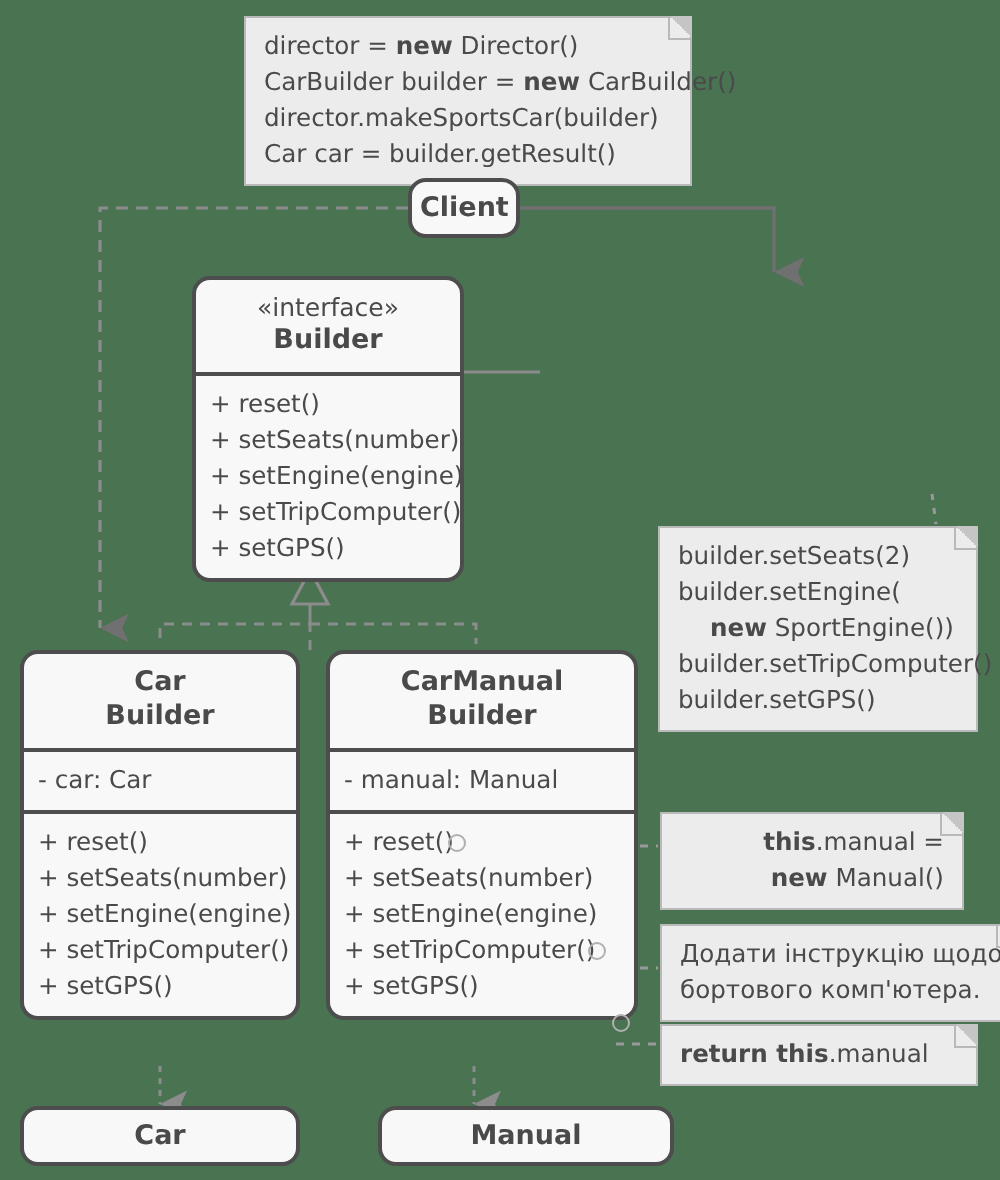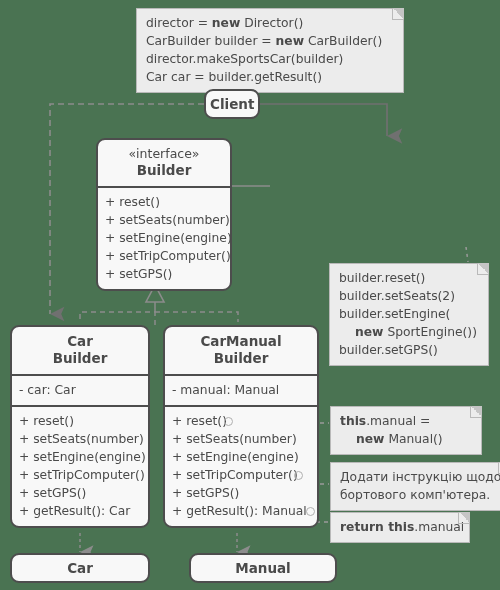--- a/index.html
+++ b/index.html
@@ -129,21 +129,21 @@
 
     <line x1="237" y1="533" x2="237" y2="552" stroke="#8c8c8c" stroke-width="1.5" stroke-dasharray="3,3" marker-end="url(#dashArrowDown)"></line>
 
     <path d="M466,247 L468,262" fill="none" stroke="#9a9a9a" stroke-width="1.5" stroke-dasharray="3,4"></path>
 
     <line x1="208" y1="423" x2="329" y2="423" stroke="#9a9a9a" stroke-width="1.5" stroke-dasharray="4,4"></line>
     <line x1="296" y1="484" x2="329" y2="484" stroke="#9a9a9a" stroke-width="1.5" stroke-dasharray="4,4"></line>
     <line x1="308" y1="522" x2="329" y2="522" stroke="#9a9a9a" stroke-width="1.5" stroke-dasharray="4,4"></line>
   </svg>
 
-  <div class="note" style="left:136px; top:8px; width:268px;">
+  <div class="note" style="left:122px; top:8px; width:224px;">
     <span class="fold"></span>
     <div class="ln">
       <span>director = </span><b>new</b><span> Director()</span>
     </div>
     <div class="ln">
       <span>CarBuilder builder = </span><b>new</b><span> CarBuilder()</span>
     </div>
     <div class="ln">
       <span>director.makeSportsCar(builder)</span><b></b><span></span>
     </div>
@@ -167,51 +167,50 @@
       <div class="row">+ setEngine(engine)</div>
       <div class="row">+ setTripComputer()</div>
       <div class="row">+ setGPS()</div>
     </div>
   </div>
 
 
   <div class="note" style="left:329px; top:263px; width:160px;">
     <span class="fold"></span>
     <div class="ln">
-      <span>builder.reset()</span><b></b><span></span>
-    </div>
-    <div class="ln">
       <span>builder.setSeats(2)</span><b></b><span></span>
     </div>
     <div class="ln">
       <span>builder.setEngine(</span><b></b><span></span>
     </div>
     <div class="ln ind">
       <span></span><b>new</b><span> SportEngine())</span>
+    </div>
+    <div class="ln">
+      <span>builder.setTripComputer()</span><b></b><span></span>
     </div>
     <div class="ln">
       <span>builder.setGPS()</span><b></b><span></span>
     </div>
   </div>
 
   <div class="box" style="left:10px; top:325px; width:140px;">
     <div class="cls-title">
       <span>Car</span><br>
       <span>Builder</span>
     </div>
     <div class="cls-section sep">
       <div class="row">- car: Car</div>
     </div>
     <div class="cls-section sep">
       <div class="row">+ reset()</div>
       <div class="row">+ setSeats(number)</div>
       <div class="row">+ setEngine(engine)</div>
       <div class="row">+ setTripComputer()</div>
       <div class="row">+ setGPS()</div>
-      <div class="row">+ getResult(): Car</div>
     </div>
   </div>
 
   <div class="box" style="left:163px; top:325px; width:156px;">
     <div class="cls-title">
       <span>CarManual</span><br>
       <span>Builder</span>
     </div>
     <div class="cls-section sep">
       <div class="row">- manual: Manual</div>
@@ -222,43 +221,42 @@
         <span class="socket" style="left:52px; top:5px;"></span>
       </div>
       <div class="row">+ setSeats(number)</div>
       <div class="row">+ setEngine(engine)</div>
       <div class="row">
         <span>+ setTripComputer()</span>
         <span class="socket" style="left:122px; top:5px;"></span>
       </div>
       <div class="row">+ setGPS()</div>
       <div class="row">
-        <span>+ getResult(): Manual</span>
         <span class="socket" style="left:134px; top:5px;"></span>
       </div>
     </div>
   </div>
 
-  <div class="note" style="left:330px; top:406px; width:152px;">
+  <div class="note" style="left:330px; top:406px; width:152px;text-align:right;">
     <span class="fold"></span>
     <div class="ln">
       <b>this</b><span>.manual =</span>
     </div>
     <div class="ln ind">
       <b>new</b><span> Manual()</span>
     </div>
   </div>
 
   <div class="note" style="left:330px; top:462px; width:180px;">
     <span class="fold"></span>
     <div class="ln">Додати інструкцію щодо</div>
     <div class="ln">бортового комп'ютера.</div>
   </div>
 
-  <div class="note" style="left:330px; top:512px; width:140px;">
+  <div class="note" style="left:330px; top:512px; width:159px;">
     <span class="fold"></span>
     <div class="ln">
       <b>return this</b><span>.manual</span>
     </div>
   </div>
 
   <div class="box" style="left:10px; top:553px; width:140px; height:30px;">
     <div class="cls-title" style="padding-top:5px;">Car</div>
   </div>
 

